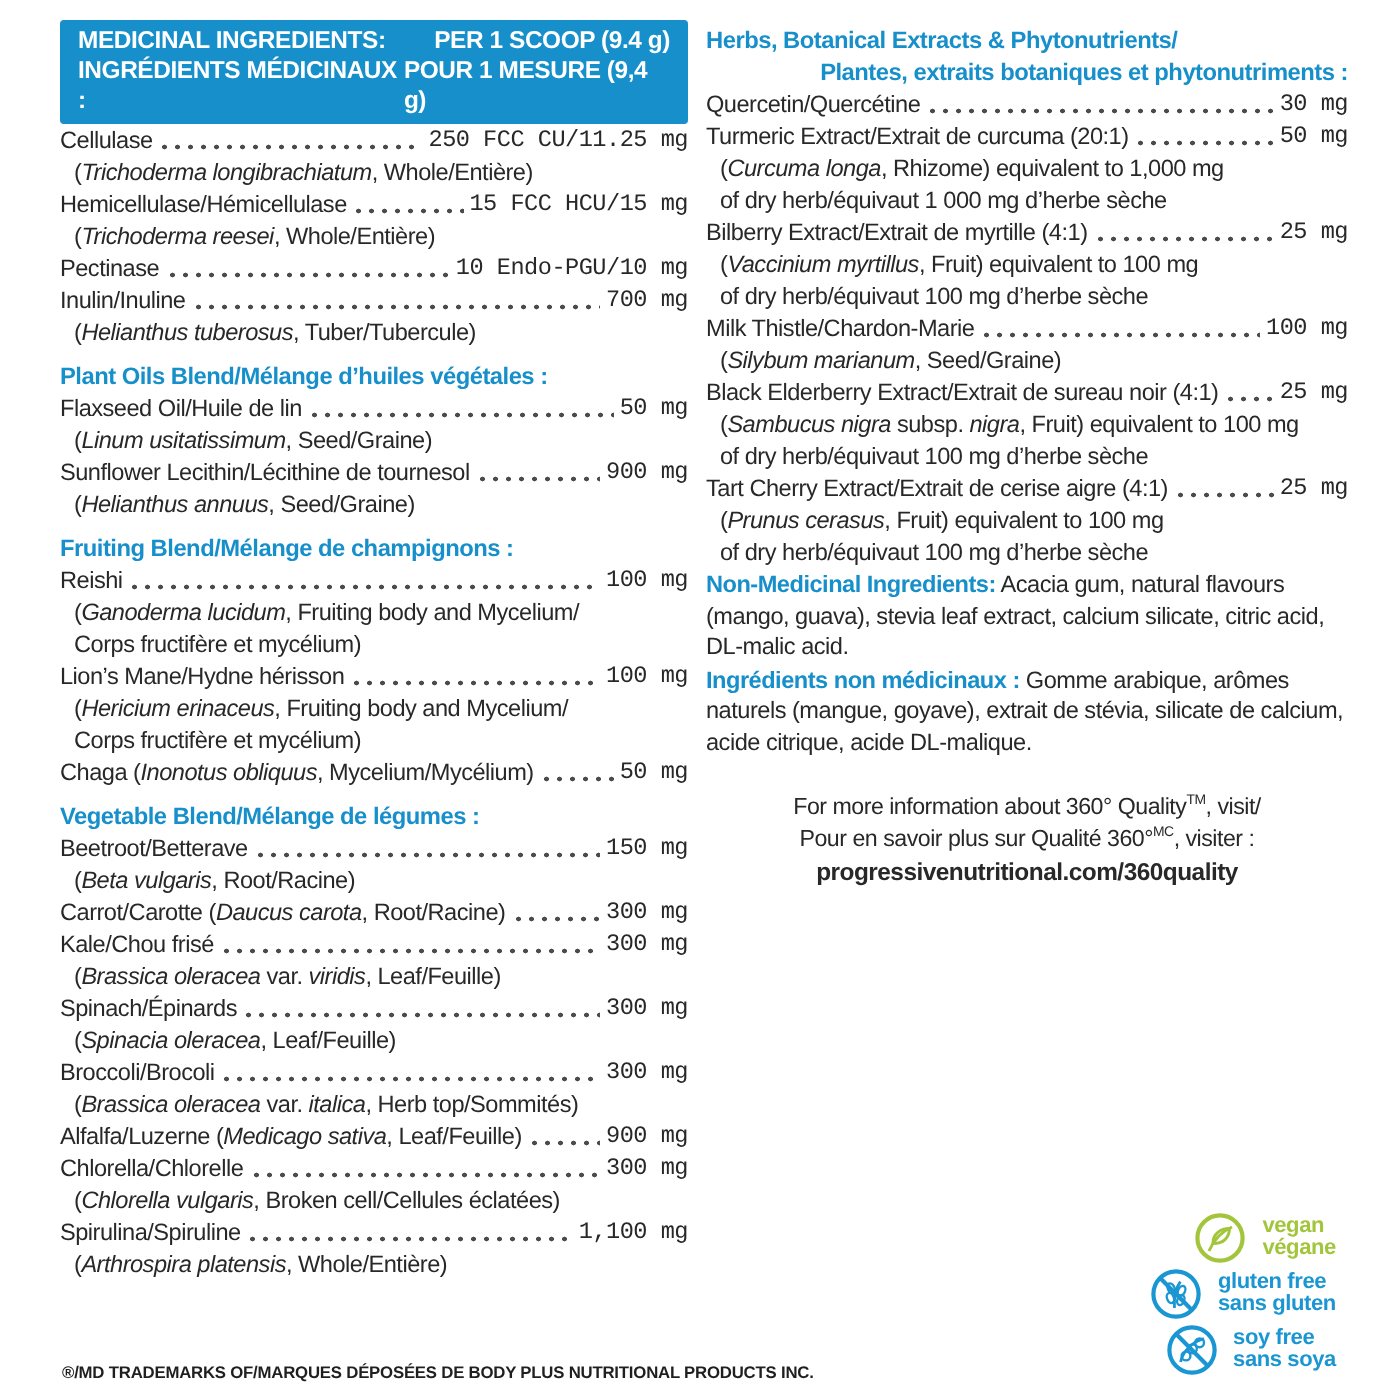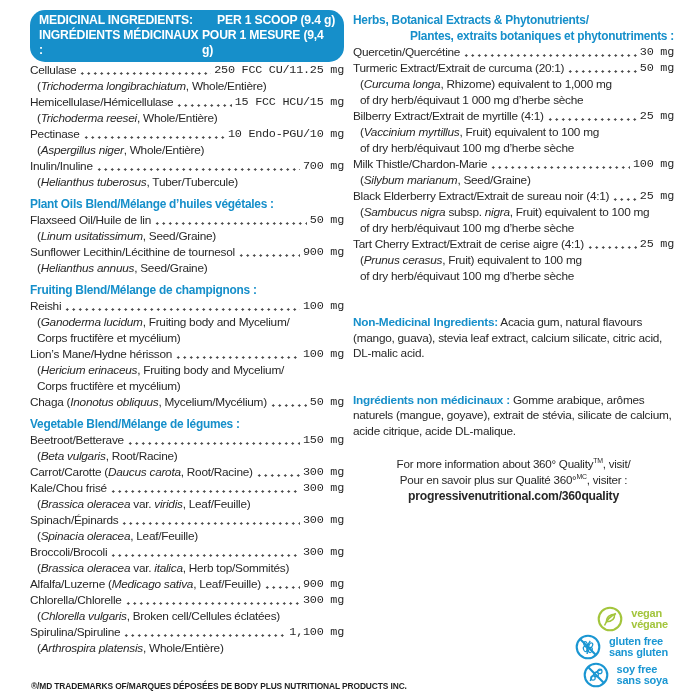--- a/index.html
+++ b/index.html
@@ -5,21 +5,21 @@
   html,body{margin:0;padding:0;}
   body{
     width:700px;height:700px;position:relative;background:#ffffff;
     font-family:"Liberation Sans",sans-serif;color:#282828;overflow:hidden;
     -webkit-font-smoothing:antialiased;
   }
   .panel-left{position:absolute;left:30px;top:10px;width:314px;}
   .panel-right{position:absolute;left:353px;top:12px;width:321px;}
 
   .header-box{
-    background:#168fca;color:#ffffff;border-radius:15px;
+    background:#168fca;color:#ffffff;border-radius:2px;
     padding:3px 9px 4px 9px;font-weight:bold;font-size:12.2px;line-height:15px;
     letter-spacing:-0.2px;
   }
   .hrow{display:flex;justify-content:space-between;}
 
   .section-heading{
     color:#168fca;font-weight:bold;font-size:11.9px;line-height:16px;
     margin-top:6px;letter-spacing:-0.25px;
   }
   .panel-right .section-heading{margin-top:0;}
@@ -31,21 +31,21 @@
   .leader{
     flex:1;min-width:6px;margin:0 3px;
     background-image:radial-gradient(circle,#4c4c4c 1.05px,transparent 1.35px);
     background-size:6.5px 3px;background-repeat:repeat-x;
     background-position:left bottom 3px;
   }
   .amount{white-space:nowrap;font-family:Liberation Mono, monospace;}
   i{font-style:italic;}
   sup{font-size:0.6em;vertical-align:super;line-height:0;}
 
-  .para{font-size:11.8px;line-height:15.5px;letter-spacing:-0.25px;margin-top:31px;}
+  .para{font-size:11.8px;line-height:15.5px;letter-spacing:-0.25px;margin-top:1px;}
   .para .plabel{color:#168fca;font-weight:bold;}
 
   .info-block{margin-top:17px;text-align:center;font-size:11.6px;line-height:16px;letter-spacing:-0.25px;}
   .info-url{font-weight:bold;font-size:12.2px;}
 
   .footnote{
     position:absolute;left:31px;top:681px;font-size:8.4px;font-weight:bold;
     letter-spacing:-0.1px;color:#1f1f1f;white-space:nowrap;
   }
 
@@ -86,23 +86,20 @@
           <span class="leader"></span>
           <span class="amount">15 FCC HCU/15 mg</span>
         </div>
         <div class="row indent">
           <span class="name"><span>(</span><i>Trichoderma reesei</i><span>, Whole/Entière)</span></span>
         </div>
         <div class="row">
           <span class="name"><span>Pectinase</span></span>
           <span class="leader"></span>
           <span class="amount">10 Endo-PGU/10 mg</span>
-        </div>
-        <div class="row indent">
-          <span class="name"><span>(</span><i>Aspergillus niger</i><span>, Whole/Entière)</span></span>
         </div>
         <div class="row">
           <span class="name"><span>Inulin/Inuline</span></span>
           <span class="leader"></span>
           <span class="amount">700 mg</span>
         </div>
         <div class="row indent">
           <span class="name"><span>(</span><i>Helianthus tuberosus</i><span>, Tuber/Tubercule)</span></span>
         </div>
       </div>

